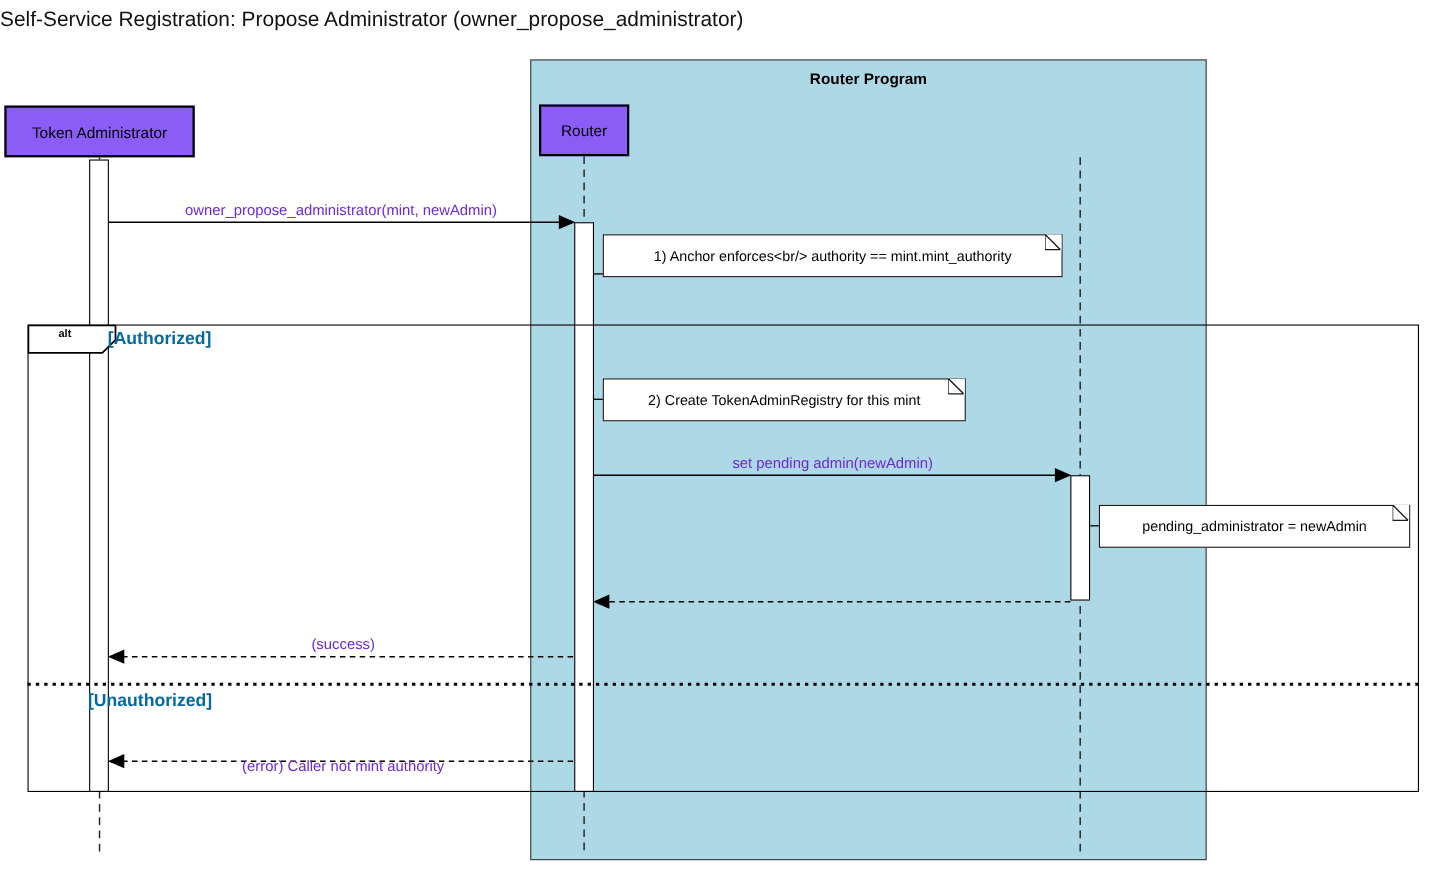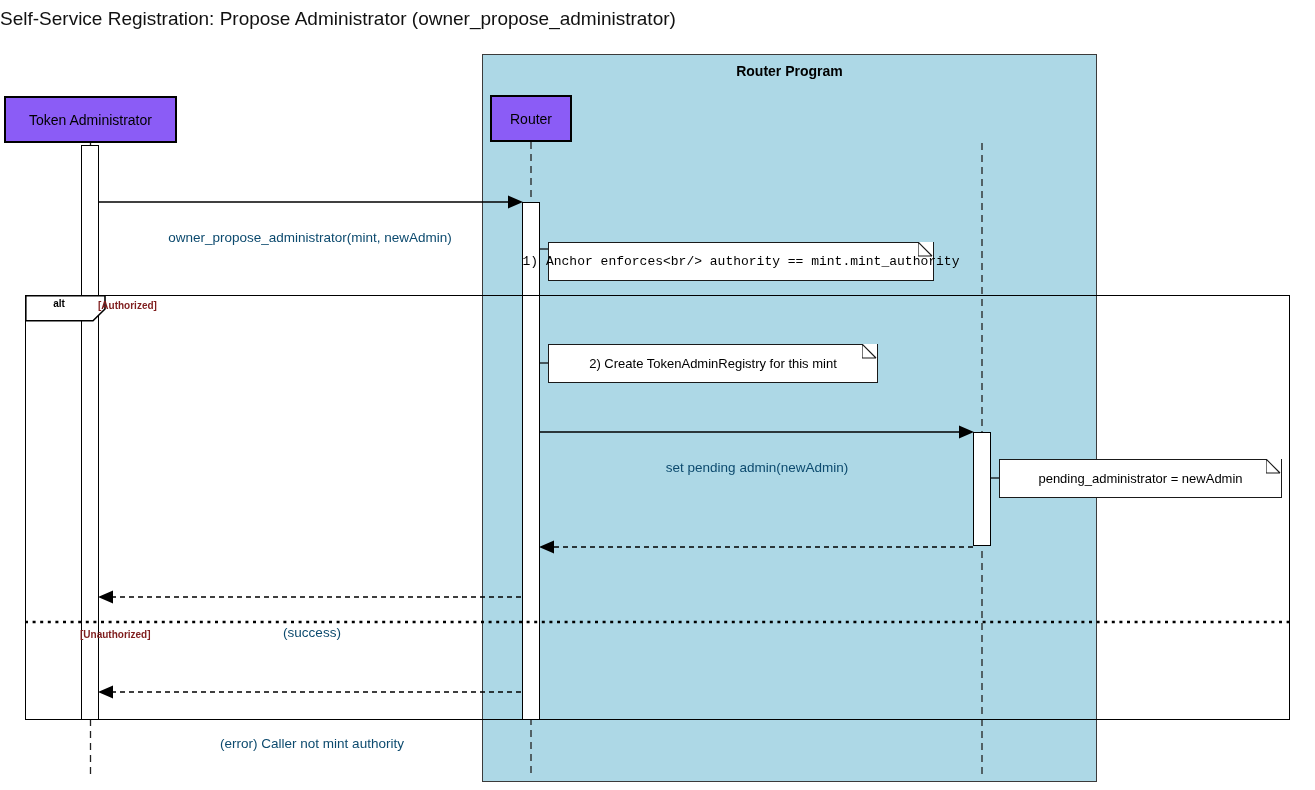--- a/index.html
+++ b/index.html
@@ -22,32 +22,32 @@
   .arrows { z-index:7; }
 
   .activation { background:#fff; border:1.2px solid #000; z-index:4; }
   .act-token-admin { left:81px; top:145px; width:18px; height:575px; }
   .act-router { left:522px; top:202px; width:18px; height:518px; }
   .act-pda { left:973px; top:432px; width:18px; height:114px; }
 
   .alt-frame { left:25px; top:295px; width:1265px; height:425px; border:1.6px solid #000; z-index:5; }
   .alt-pentagon { left:25px; top:295px; z-index:6; }
   .alt-operator { left:25px; top:298px; width:68px; text-align:center; font-weight:bold; font-size:10px; z-index:6; }
-  .guard { font-weight:bold; font-size:10px; color:#7f1d1d; z-index:6; white-space:nowrap; }
+  .guard { font-weight:bold; font-size:16px; color:#0369a1; z-index:6; white-space:nowrap; }
   .guard-authorized { left:98px; top:300px; }
   .guard-unauthorized { left:80px; top:629px; }
 
-  .msg-label { font-size:13.5px; color:#0c4a6e; white-space:nowrap; transform:translateX(-50%); z-index:9;margin-top:47px; }
+  .msg-label { font-size:13.5px; color:#6d28d9; white-space:nowrap; transform:translateX(-50%); z-index:9; }
   .m1 { left:310px; top:183px; }
   .m2 { left:757px; top:413px; }
   .m4 { left:312px; top:578px; }
   .m5 { left:312px; top:689px; }
 
   .note { background:#fff; border:1.2px solid #1a1a1a; z-index:8; display:flex; align-items:center; justify-content:center; font-size:13px; color:#000; white-space:nowrap; }
-  .n1 { left:548px; top:242px; width:386px; height:39px;font-family:Liberation Mono, monospace; }
+  .n1 { left:548px; top:213px; width:418px; height:39px; }
   .n2 { left:548px; top:344px; width:330px; height:39px; }
   .n3 { left:999px; top:459px; width:283px; height:39px; }
   .note .fold { position:absolute; top:-1.2px; right:-1.2px; }
 </style>
 </head>
 <body>
 
 <div class="canvas">
 
   <div class="abs title">Self-Service Registration: Propose Administrator (owner_propose_administrator)</div>

